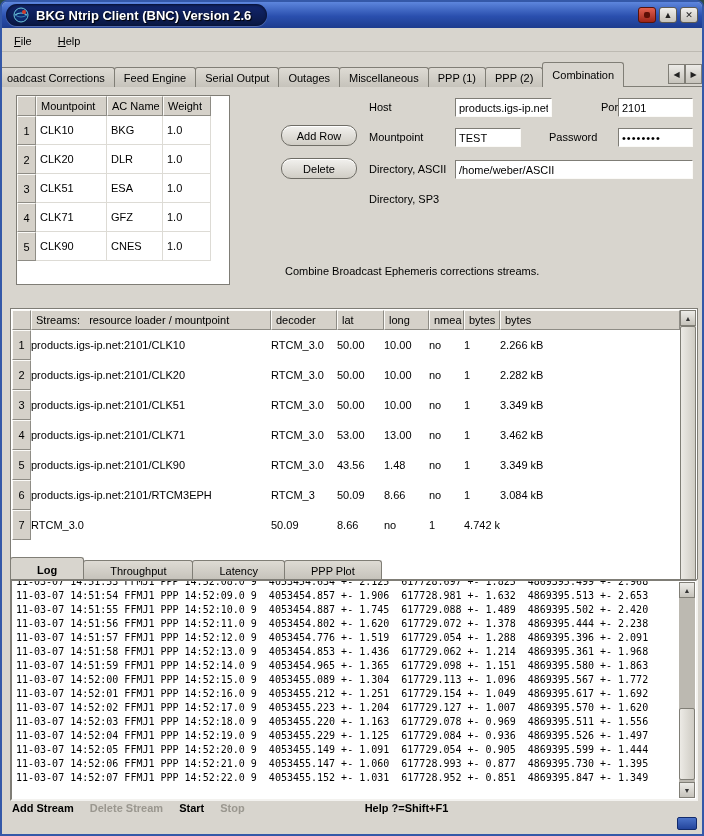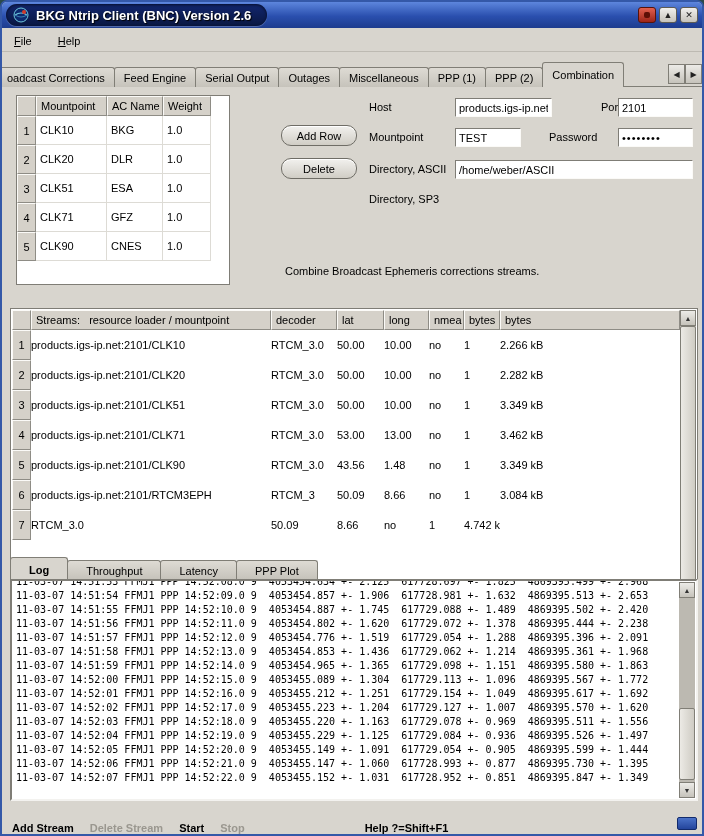--- a/index.html
+++ b/index.html
@@ -82,34 +82,34 @@
             border:1px solid #807e76; display:flex; align-items:center; justify-content:center;
             font-size:7px; color:#333; }
   .sb-track { flex:1; position:relative; background:#bcb9b1; }
   .sb-thumb { position:absolute; left:0; right:0; border:1px solid #807e76; border-radius:2px;
               background:linear-gradient(90deg,#eceae5,#cfccc4); }
   .streams-thumb { top:0; height:100%; }
   .log-thumb { bottom:2px; height:72px; }
 
   
   .logtabs { position:absolute; left:8px; top:556px; height:21px; display:flex; z-index:3; }
-  .ltab { height:19px; align-self:flex-end; padding:2px 18px 0; white-space:nowrap;
+  .ltab { height:19px; align-self:flex-end; padding:2px 26px 0; white-space:nowrap;
           background:linear-gradient(#dedbd4,#c6c3bb); border:1px solid #807e76; border-bottom:none;
           border-radius:3px 3px 0 0; margin-right:-1px; display:flex; align-items:center; }
   .ltab.selected { height:22px; background:#d8d5ce; font-weight:bold; z-index:4; }
   .log-frame { position:absolute; left:8px; top:577px; width:688px; height:222px;
                background:#fff; border:2px solid; border-color:#7f7d76 #f3f2ef #f3f2ef #7f7d76;
                overflow:hidden; }
   .log-lines { position:absolute; left:4px; top:-6px; right:20px;
                font-family:"DejaVu Sans Mono",monospace; font-size:10px; line-height:14px; }
   .log-line { white-space:pre; }
 
   
   .statusbar { position:absolute; left:0; right:0; bottom:0; height:32px;
-               display:flex; align-items:flex-end; padding:0 10px; font-weight:bold; }
+               display:flex; align-items:flex-start; padding:0 10px; font-weight:bold; }
   .status-item { margin-right:16px; white-space:nowrap; }
   .status-item.disabled { color:#9a978f; }
   .status-item.help { margin-left:104px; }
   .size-grip { position:absolute; right:5px; bottom:4px; width:20px; height:13px;
                background:linear-gradient(#4a72c8,#24459c); border:1px solid #122a6c;
                border-radius:2px; }
 </style>
 </head>
 <body>
 

